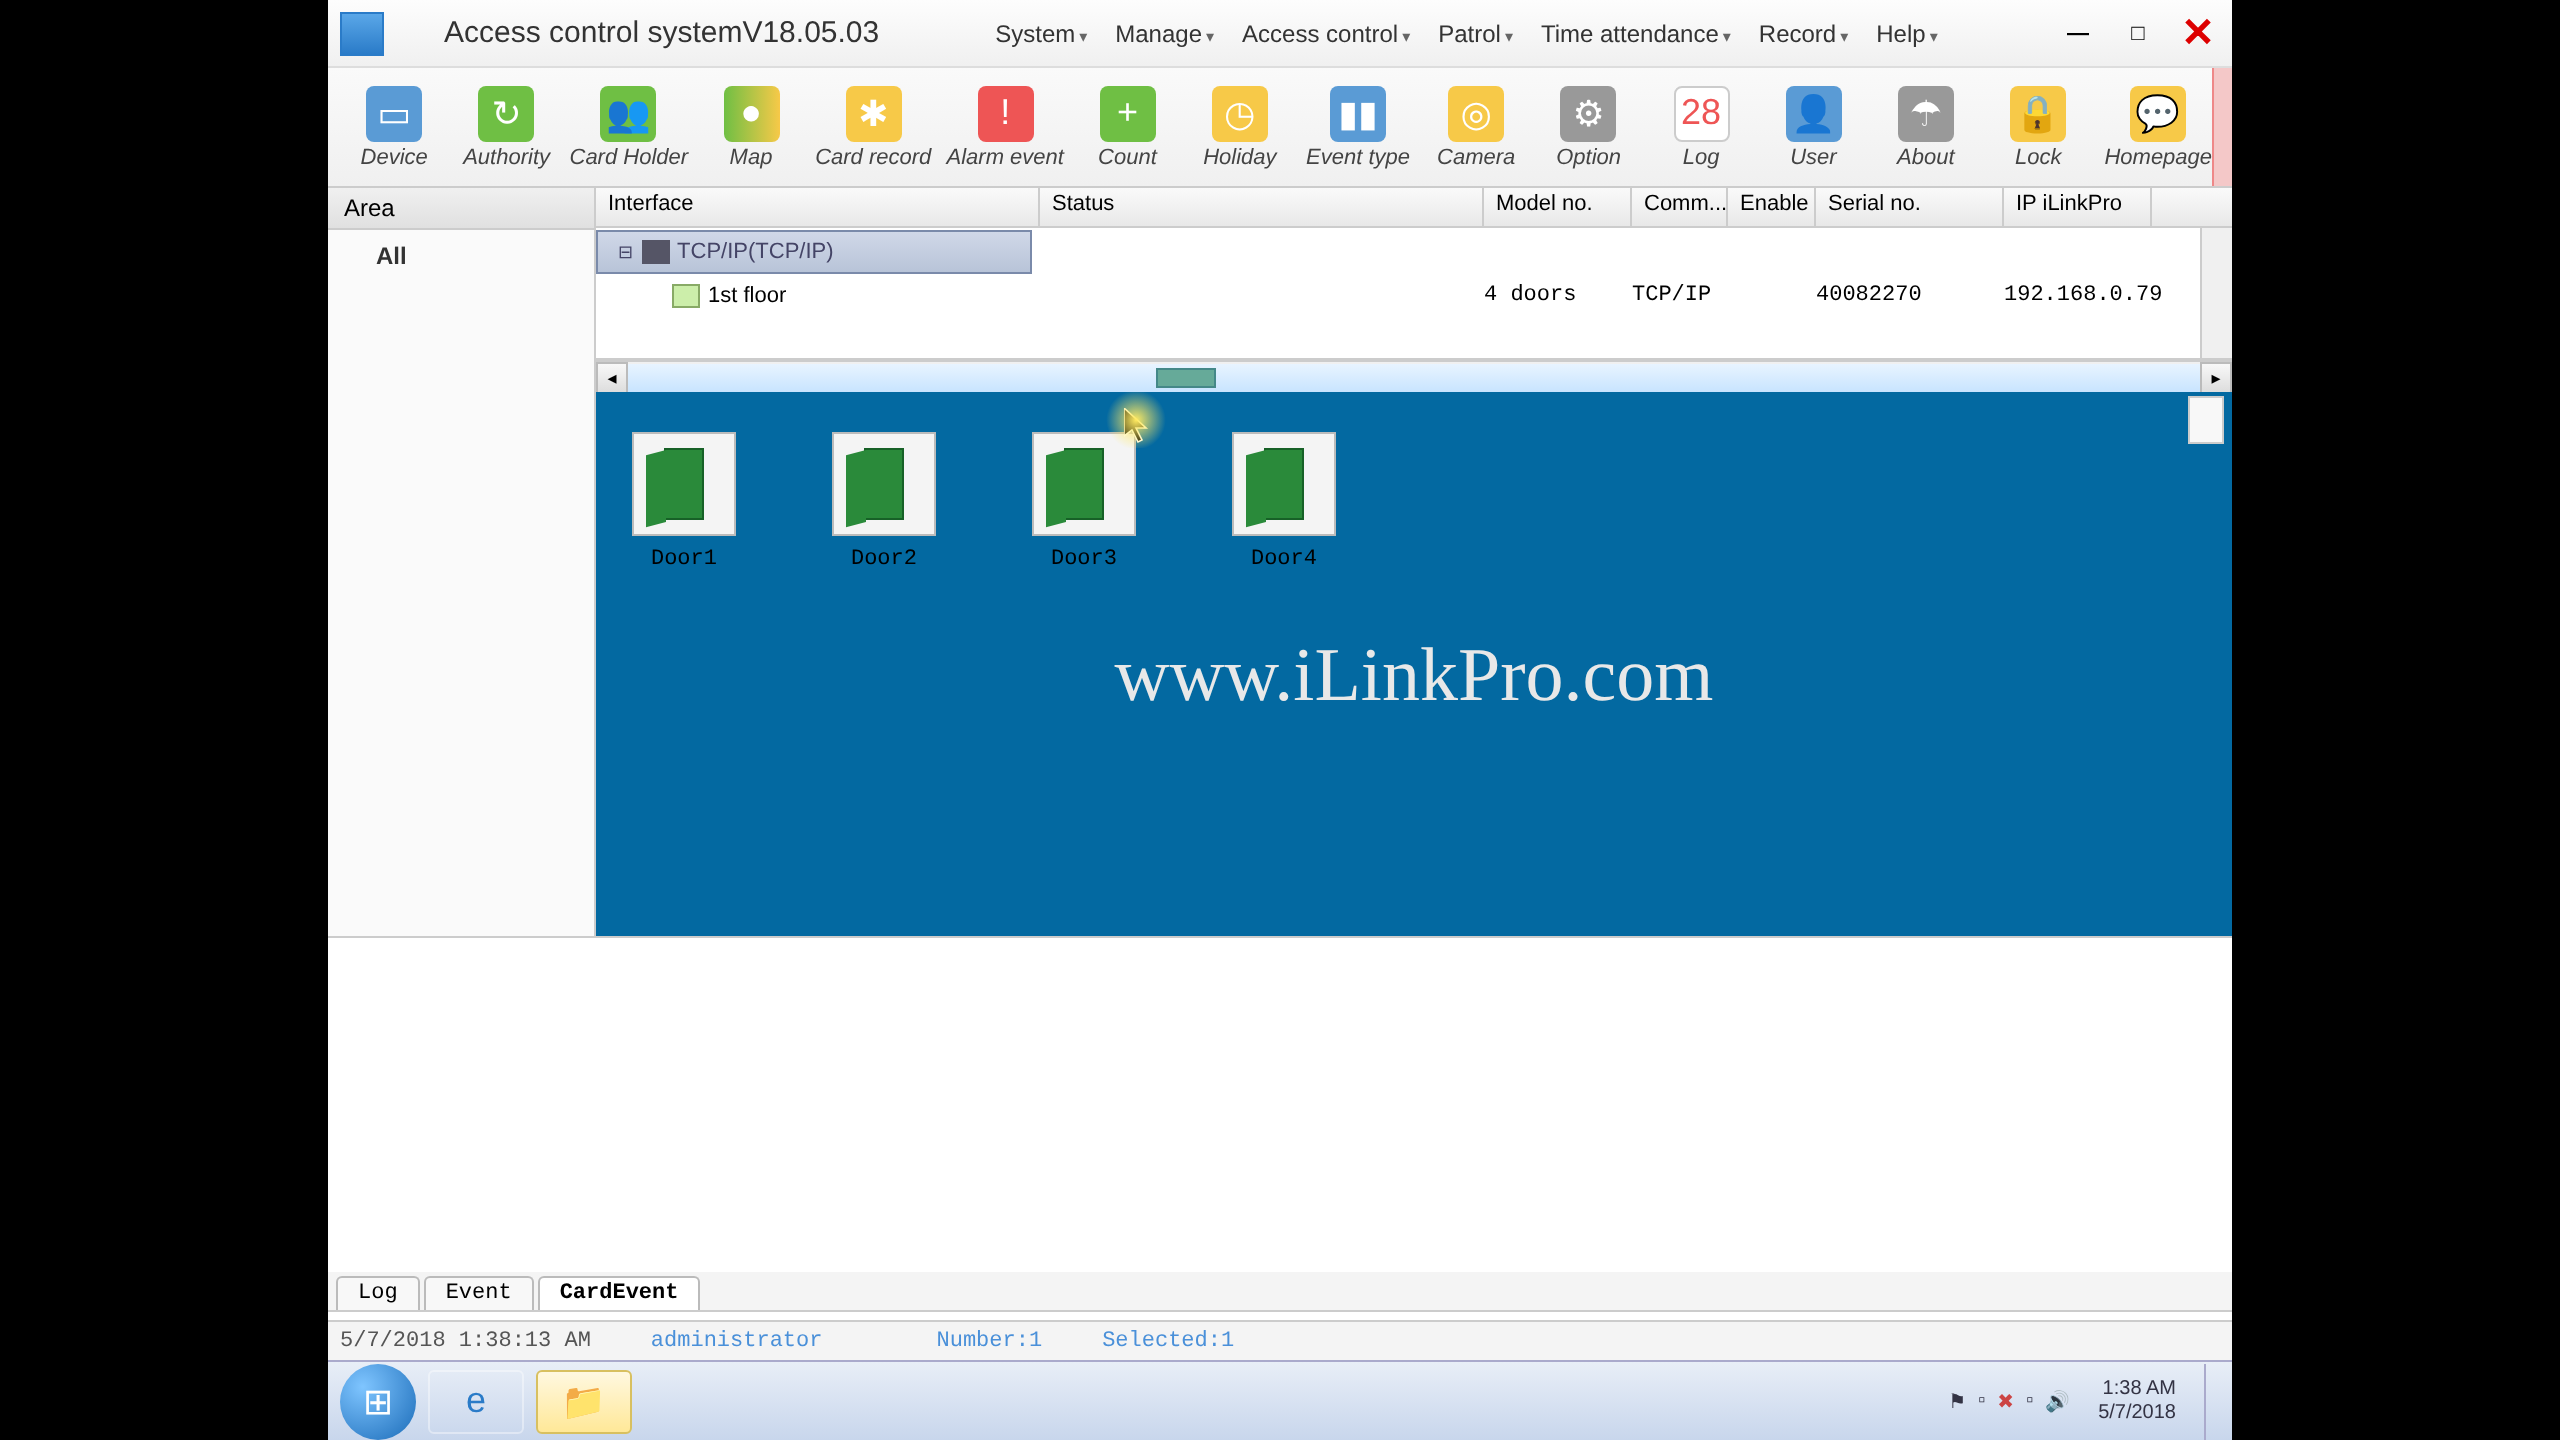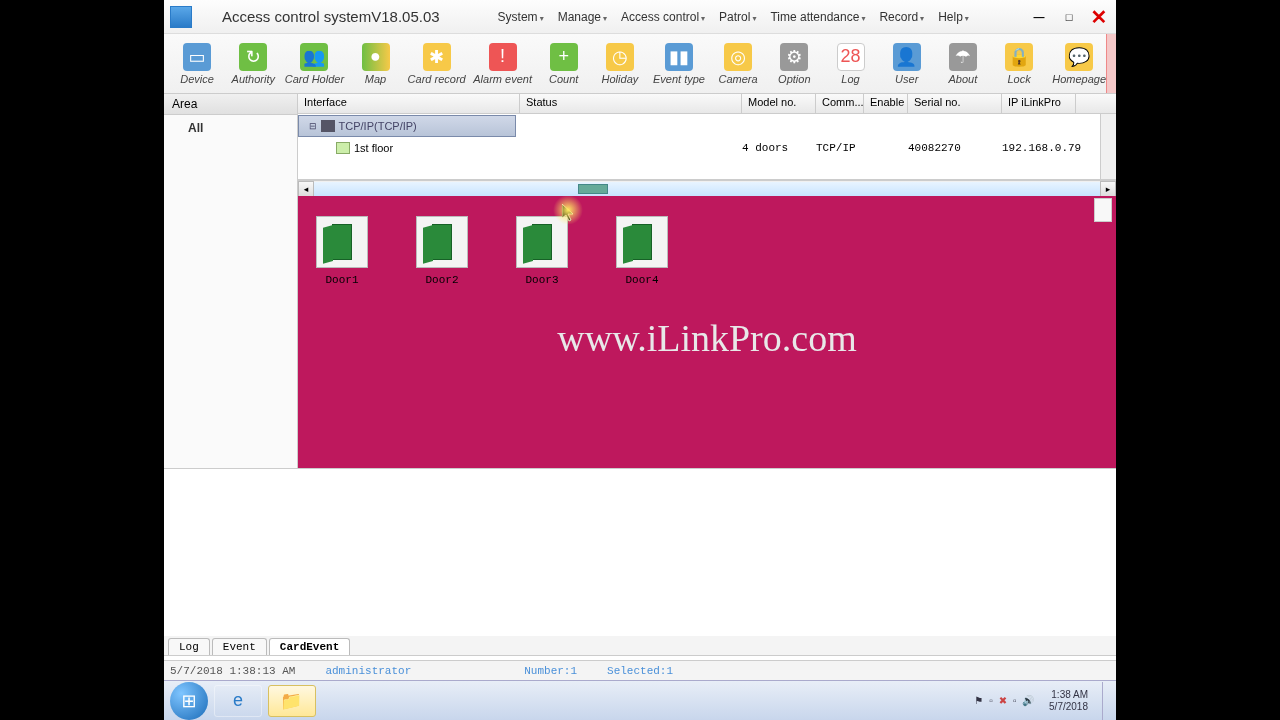--- a/index.html
+++ b/index.html
@@ -30,21 +30,21 @@
 .grid-body { position:relative; border-bottom:1px solid #ccc; }
 .grid-row { display:flex; height:20px; align-items:center; font-size:11px; }
 .tree-row-485 { padding-left: 20px; display:flex; align-items:center; gap:4px; }
 .tree-row-tcp { background:linear-gradient(#d0d8e8,#b8c4d8); border:1px solid #7a8aaa; margin:1px 0; padding-left:10px; display:flex; align-items:center; gap:4px; height:22px; color:#446; width:218px; }
 .tree-row-floor { padding-left: 38px; display:flex; align-items:center; gap:4px; height:20px; }
 .vscroll { position:absolute; right:0; top:0; width:16px; height:100%; background:#f0f0f0; border-left:1px solid #ccc; }
 .hscroll { height:16px; background:#f0f0f0; display:flex; align-items:center; position:relative; border-top:1px solid #ccc; }
 .hscroll-track { position:absolute; left:16px; right:16px; height:14px; top:1px; background:linear-gradient(#e8f4ff,#c8e4ff); }
 .hscroll-thumb { position:absolute; left:280px; width:30px; height:10px; top:3px; background:#6a9; border:1px solid #488; }
 .hscroll-btn { width:16px; height:16px; background:linear-gradient(#f8f8f8,#ddd); border:1px solid #bbb; text-align:center; font-size:9px; line-height:14px; position:absolute; }
-.door-panel { flex:1; background:#be185d; padding: 20px 0 0 14px; display:flex; gap:40px; position:relative; }
+.door-panel { flex:1; background:#0369a1; padding: 20px 0 0 14px; display:flex; gap:40px; position:relative; }
 .door-item { display:flex; flex-direction:column; align-items:center; width:60px; }
 .door-icon { width:52px; height:52px; border:1px solid #bbb; background:#f4f4f4; display:flex; align-items:center; justify-content:center; margin-bottom:6px; }
 .door-shape { width:20px; height:36px; background:#2a8a3a; border:1px solid #176127; position:relative; }
 .door-shape::after { content:""; position:absolute; left:-10px; top:0; width:10px; height:36px; background:#2a8a3a; transform:skewY(-15deg); transform-origin:right; }
 .door-label { font-family:'Courier New',monospace; font-size:11px; }
 .watermark { position:absolute; left:50%; top:120px; transform:translateX(-50%); font-size:38px; color:#e8e8e8; font-family:Georgia,serif; pointer-events:none; }
 .log-panel { height:148px; background:#fff; border-top:1px solid #ccc; }
 .log-tabs { height:20px; display:flex; align-items:flex-end; background:#f4f4f4; border-bottom:1px solid #ccc; padding-left:4px; gap:0; font-family:'Courier New',monospace; font-size:11px; position:absolute; bottom:24px; left:0; right:0; }
 .log-tab { padding:2px 10px; border:1px solid #bbb; border-bottom:none; background:#f8f8f8; margin-right:2px; border-radius:3px 3px 0 0; }
 .log-tab.active { background:#fff; font-weight:bold; }
@@ -241,21 +241,21 @@
 
   <div class="log-tabs">
     <div class="log-tab">Log</div>
     <div class="log-tab">Event</div>
     <div class="log-tab active">CardEvent</div>
   </div>
 
   <div class="status-bar">
     <span class="status-seg">5/7/2018 1:38:13 AM</span>
     <span class="status-seg status-blue">administrator</span>
-    <span class="status-seg status-blue" style="margin-left:83px">Number:1</span>
+    <span class="status-seg status-blue" style="margin-left:27px">Number:1</span>
     <span class="status-seg status-blue">Selected:1</span>
   </div>
 
   <div class="cursor">
     <div class="cursor-glow"></div>
     <svg width="16" height="20" viewBox="0 0 16 20">
         <path d="M0 0 L0 14 L4 11 L7 17 L9 16 L6 10 L11 10 Z" fill="#000" stroke="#fff" stroke-width="0.8"></path>
       </svg>
   </div>
 </div>

